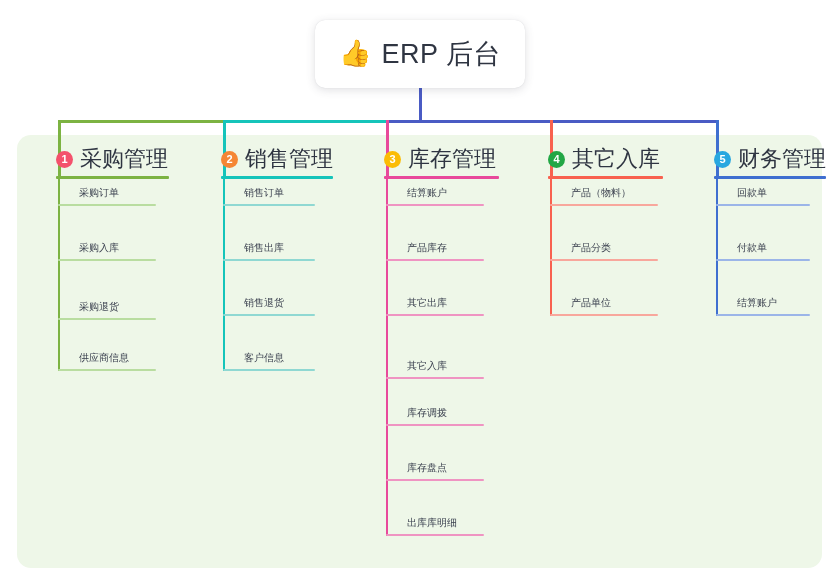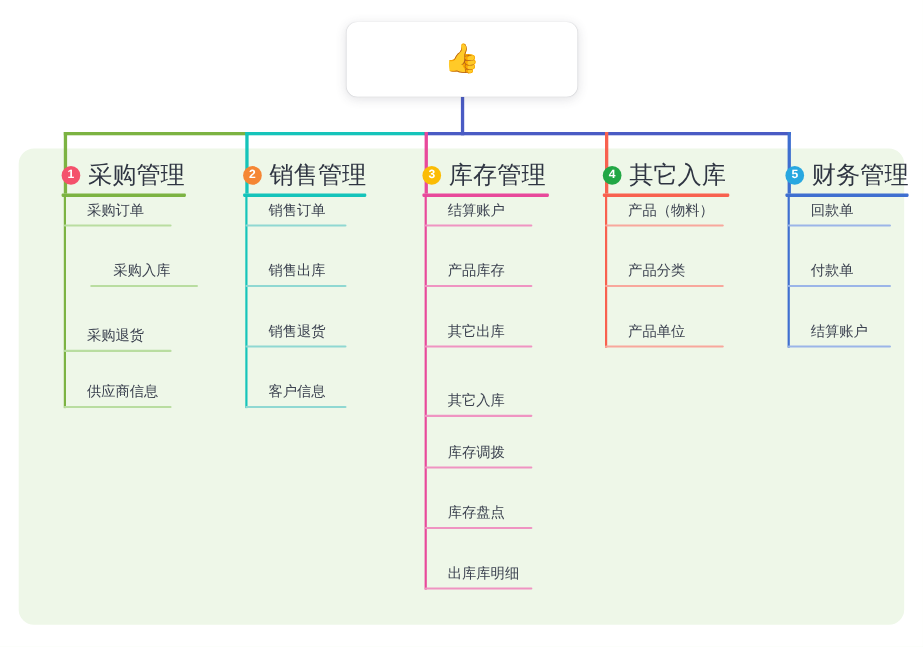--- a/index.html
+++ b/index.html
@@ -86,21 +86,21 @@
     left:23px;top:33px;
     width:2px;
   }
   .leaf{
     position:absolute;
     left:23px;
   }
   .leaf-label{
     position:absolute;
     left:21px;bottom:6px;
-    font-size:13px;
+    font-size:10px;
     color:#3c4250;
     white-space:nowrap;
   }
   .leaf-underline{
     position:absolute;
     left:0;bottom:0;
     height:2px;
     border-radius:1px;
   }
 </style>
@@ -118,35 +118,36 @@
       <div class="conn" style="left: 386px; top: 120px; width: 333px; height: 3px; background: rgb(74, 91, 196); z-index: 2;"></div>
       <div class="conn" style="left: 58px; top: 120px; width: 3px; height: 56px; background: rgb(124, 179, 66); z-index: 3;"></div>
       <div class="conn" style="left: 223px; top: 120px; width: 3px; height: 56px; background: rgb(21, 196, 186); z-index: 3;"></div>
       <div class="conn" style="left: 386px; top: 120px; width: 3px; height: 56px; background: rgb(232, 73, 155); z-index: 3;"></div>
       <div class="conn" style="left: 550px; top: 120px; width: 3px; height: 56px; background: rgb(248, 97, 79); z-index: 3;"></div>
       <div class="conn" style="left: 716px; top: 120px; width: 3px; height: 56px; background: rgb(63, 111, 208); z-index: 3;"></div>
     </div>
 
   <div class="root-node">
     <span class="root-emoji">👍</span>
+    <span class="root-title">ERP 后台</span>
   </div>
 
   <div id="columns">
       <div class="column" style="left: 35px;">
         <div class="col-head">
           <span class="badge" style="background: rgb(244, 81, 108);">1</span>
           <span class="col-title">采购管理</span>
         </div>
         <div class="col-underline" style="width: 113px; background: rgb(124, 179, 66);"></div>
         <div class="trunk" style="height: 192px; background: rgb(124, 179, 66);"></div>
         <div class="leaf" style="top: 26px; width: 98px; height: 34px;">
           <span class="leaf-label">采购订单</span>
           <div class="leaf-underline" style="width: 98px; background: rgb(185, 221, 160);"></div>
         </div>
-        <div class="leaf" style="top: 81px; width: 98px; height: 34px; margin-left: 24px;">
+        <div class="leaf" style="top: 81px; width: 98px; height: 34px;">
           <span class="leaf-label">采购入库</span>
           <div class="leaf-underline" style="width: 98px; background: rgb(185, 221, 160);"></div>
         </div>
         <div class="leaf" style="top: 140px; width: 98px; height: 34px;">
           <span class="leaf-label">采购退货</span>
           <div class="leaf-underline" style="width: 98px; background: rgb(185, 221, 160);"></div>
         </div>
         <div class="leaf" style="top: 191px; width: 98px; height: 34px;">
           <span class="leaf-label">供应商信息</span>
           <div class="leaf-underline" style="width: 98px; background: rgb(185, 221, 160);"></div>

